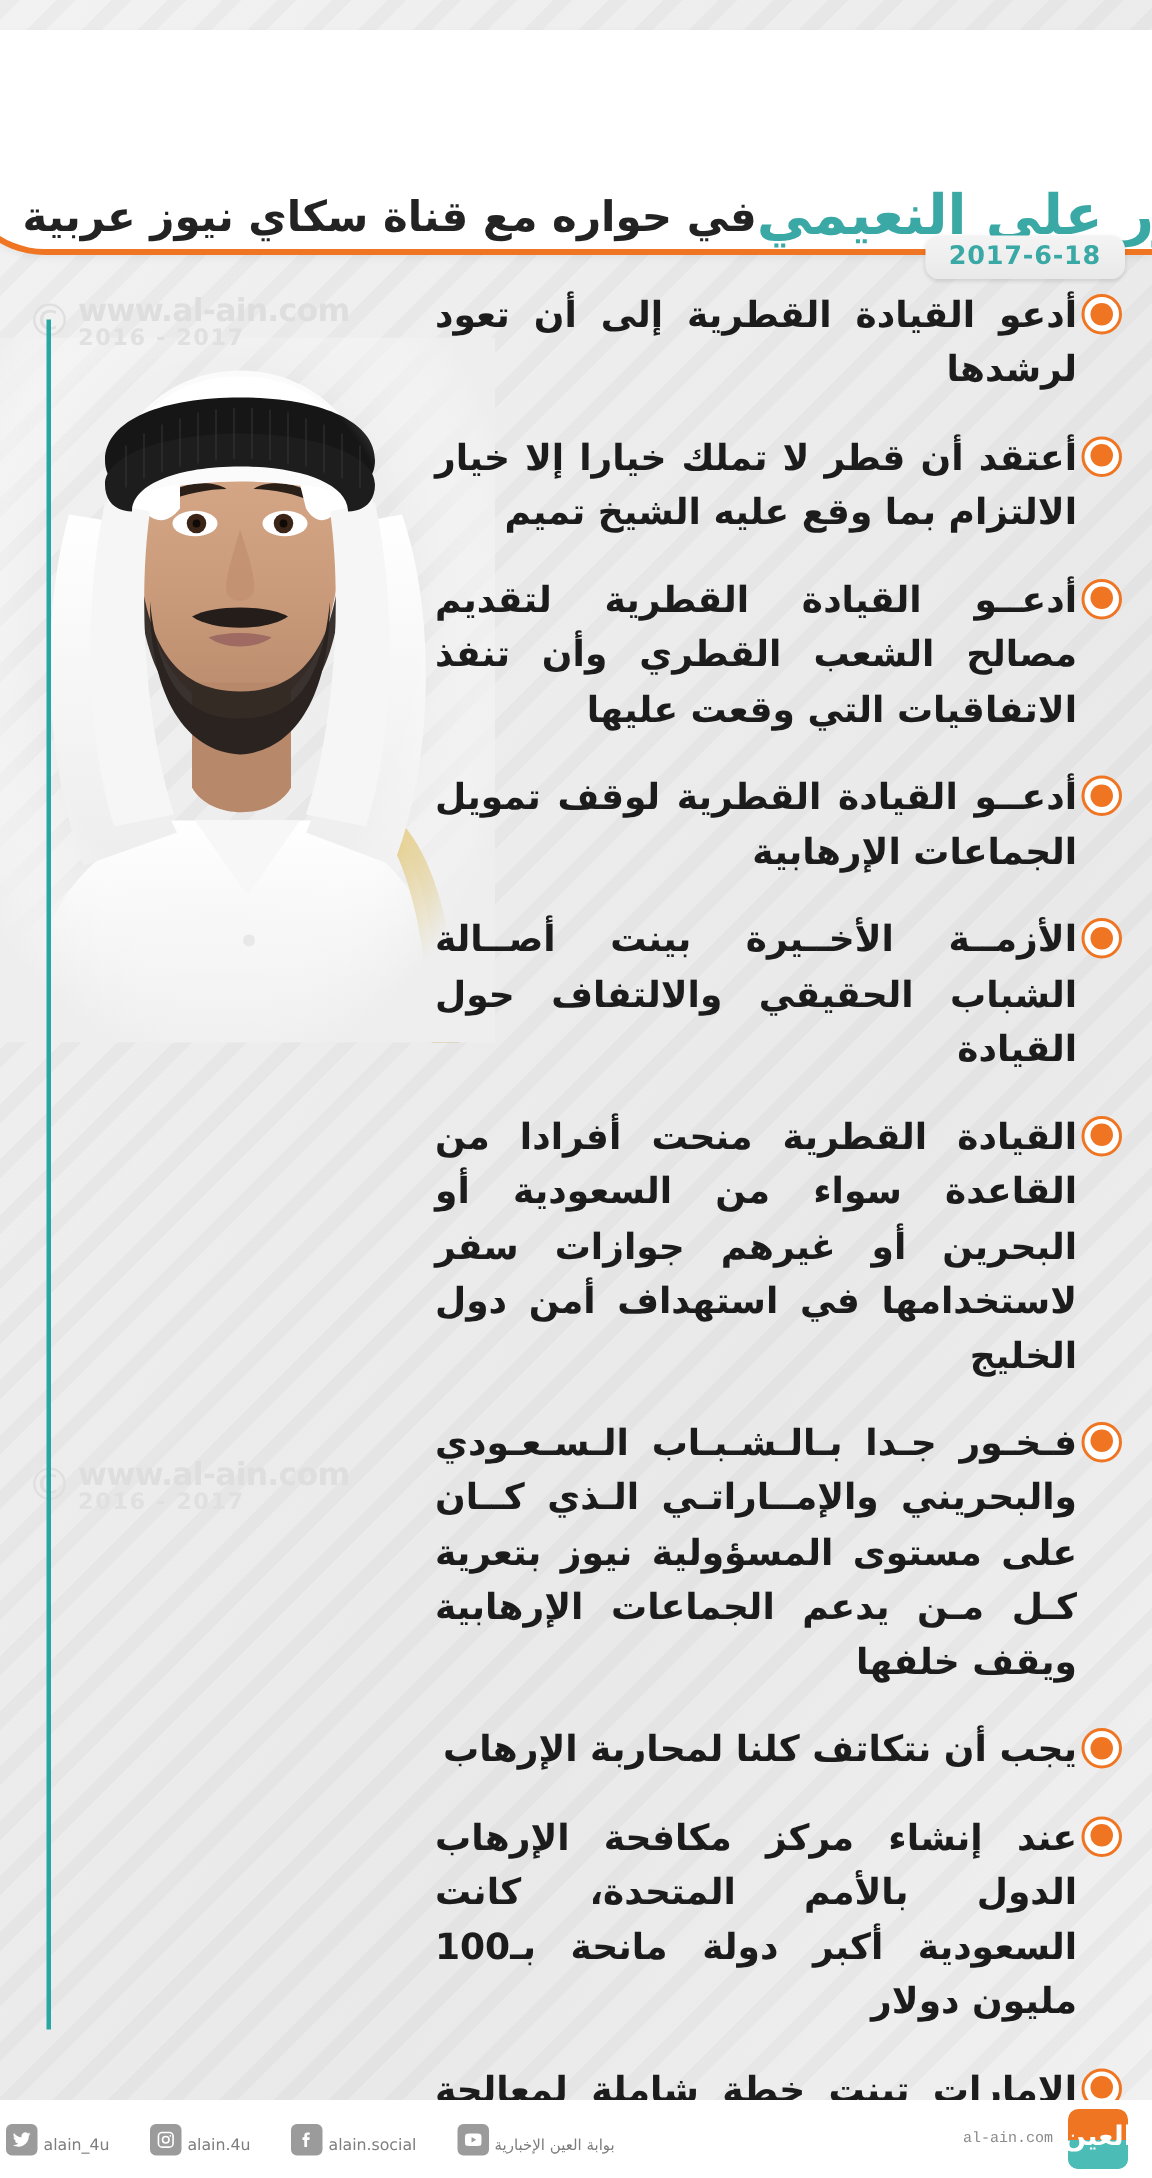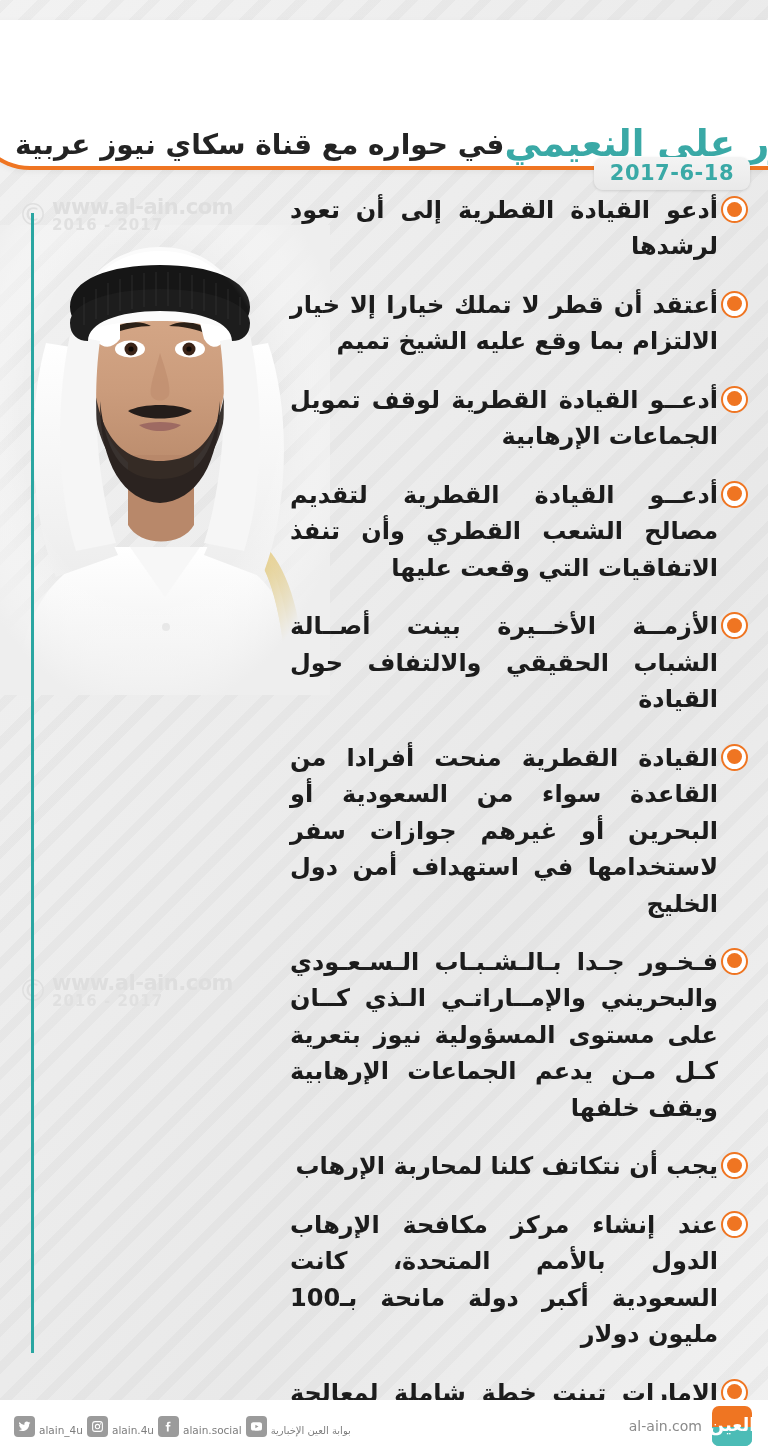--- a/index.html
+++ b/index.html
@@ -63,21 +63,21 @@
     margin-top:4px;
     white-space:nowrap;
   }
 
   
   .date-badge {
     position:absolute;
     right:18px; top:157px;
     background:linear-gradient(#f4f4f4,#e9e9e9);
     color:#3aa9a6;
-    font-size:21px;
+    font-size:17px;
     font-weight:bold;
     padding:4px 16px 5px 16px;
     border-radius:9px;
     box-shadow:0 1px 3px rgba(0,0,0,0.13);
     letter-spacing:0.5px;
     z-index:9;
     direction:ltr;
   }
 
   
@@ -171,22 +171,22 @@
     width:768px; height:52px;
     background:#ffffff;
     z-index:10;
     display:flex;
     align-items:center;
     direction:ltr;
   }
   .social-group {
     display:flex;
     align-items:center;
-    margin-left:14px;
-    gap:4px;
+    margin-left:4px;
+    gap:27px;
   }
   .social {
     display:flex;
     align-items:flex-end;
     gap:4px;
   }
   .sicon {
     width:21px; height:21px;
     background:#9b9b9b;
     border-radius:4px;
@@ -205,21 +205,21 @@
   }
   .slabel.ar { direction:rtl; font-size:10px; }
 
   .footer-right {
     margin-left:auto;
     display:flex;
     align-items:center;
     gap:10px;
     margin-right:16px;
   }
-  .site-url { font-size:14px; color:#8a8a8a; }
+  .site-url { font-size:10px; color:#8a8a8a;font-family:Liberation Mono, monospace; }
   .logo {
     width:40px; height:40px;
     border-radius:7px;
     background:linear-gradient(#ef7522 0%,#ef7522 52%,#4cbcb6 52%,#4cbcb6 100%);
     position:relative;
     overflow:hidden;
     display:flex; align-items:center; justify-content:center;
   }
   .logo-txt {
     color:#fff;
@@ -361,25 +361,25 @@
       <div class="item">
         <span class="bullet"></span>
         <span class="item-text">أدعو القيادة القطرية إلى أن تعود لرشدها</span>
       </div>
       <div class="item">
         <span class="bullet"></span>
         <span class="item-text">أعتقد أن قطر لا تملك خيارا إلا خيار الالتزام بما وقع عليه الشيخ تميم</span>
       </div>
       <div class="item">
         <span class="bullet"></span>
+        <span class="item-text">أدعــو القيادة القطرية لتقديم مصالح الشعب القطري وأن تنفذ الاتفاقيات التي وقعت عليها</span>
+      </div>
+      <div class="item">
+        <span class="bullet"></span>
         <span class="item-text">أدعــو القيادة القطرية لوقف تمويل الجماعات الإرهابية</span>
-      </div>
-      <div class="item">
-        <span class="bullet"></span>
-        <span class="item-text">أدعــو القيادة القطرية لتقديم مصالح الشعب القطري وأن تنفذ الاتفاقيات التي وقعت عليها</span>
       </div>
       <div class="item">
         <span class="bullet"></span>
         <span class="item-text">الأزمــة الأخــيرة بينت أصــالة الشباب الحقيقي والالتفاف حول القيادة</span>
       </div>
       <div class="item">
         <span class="bullet"></span>
         <span class="item-text">القيادة القطرية منحت أفرادا من القاعدة سواء من السعودية أو البحرين أو غيرهم جوازات سفر لاستخدامها في استهداف أمن دول الخليج</span>
       </div>
       <div class="item">

